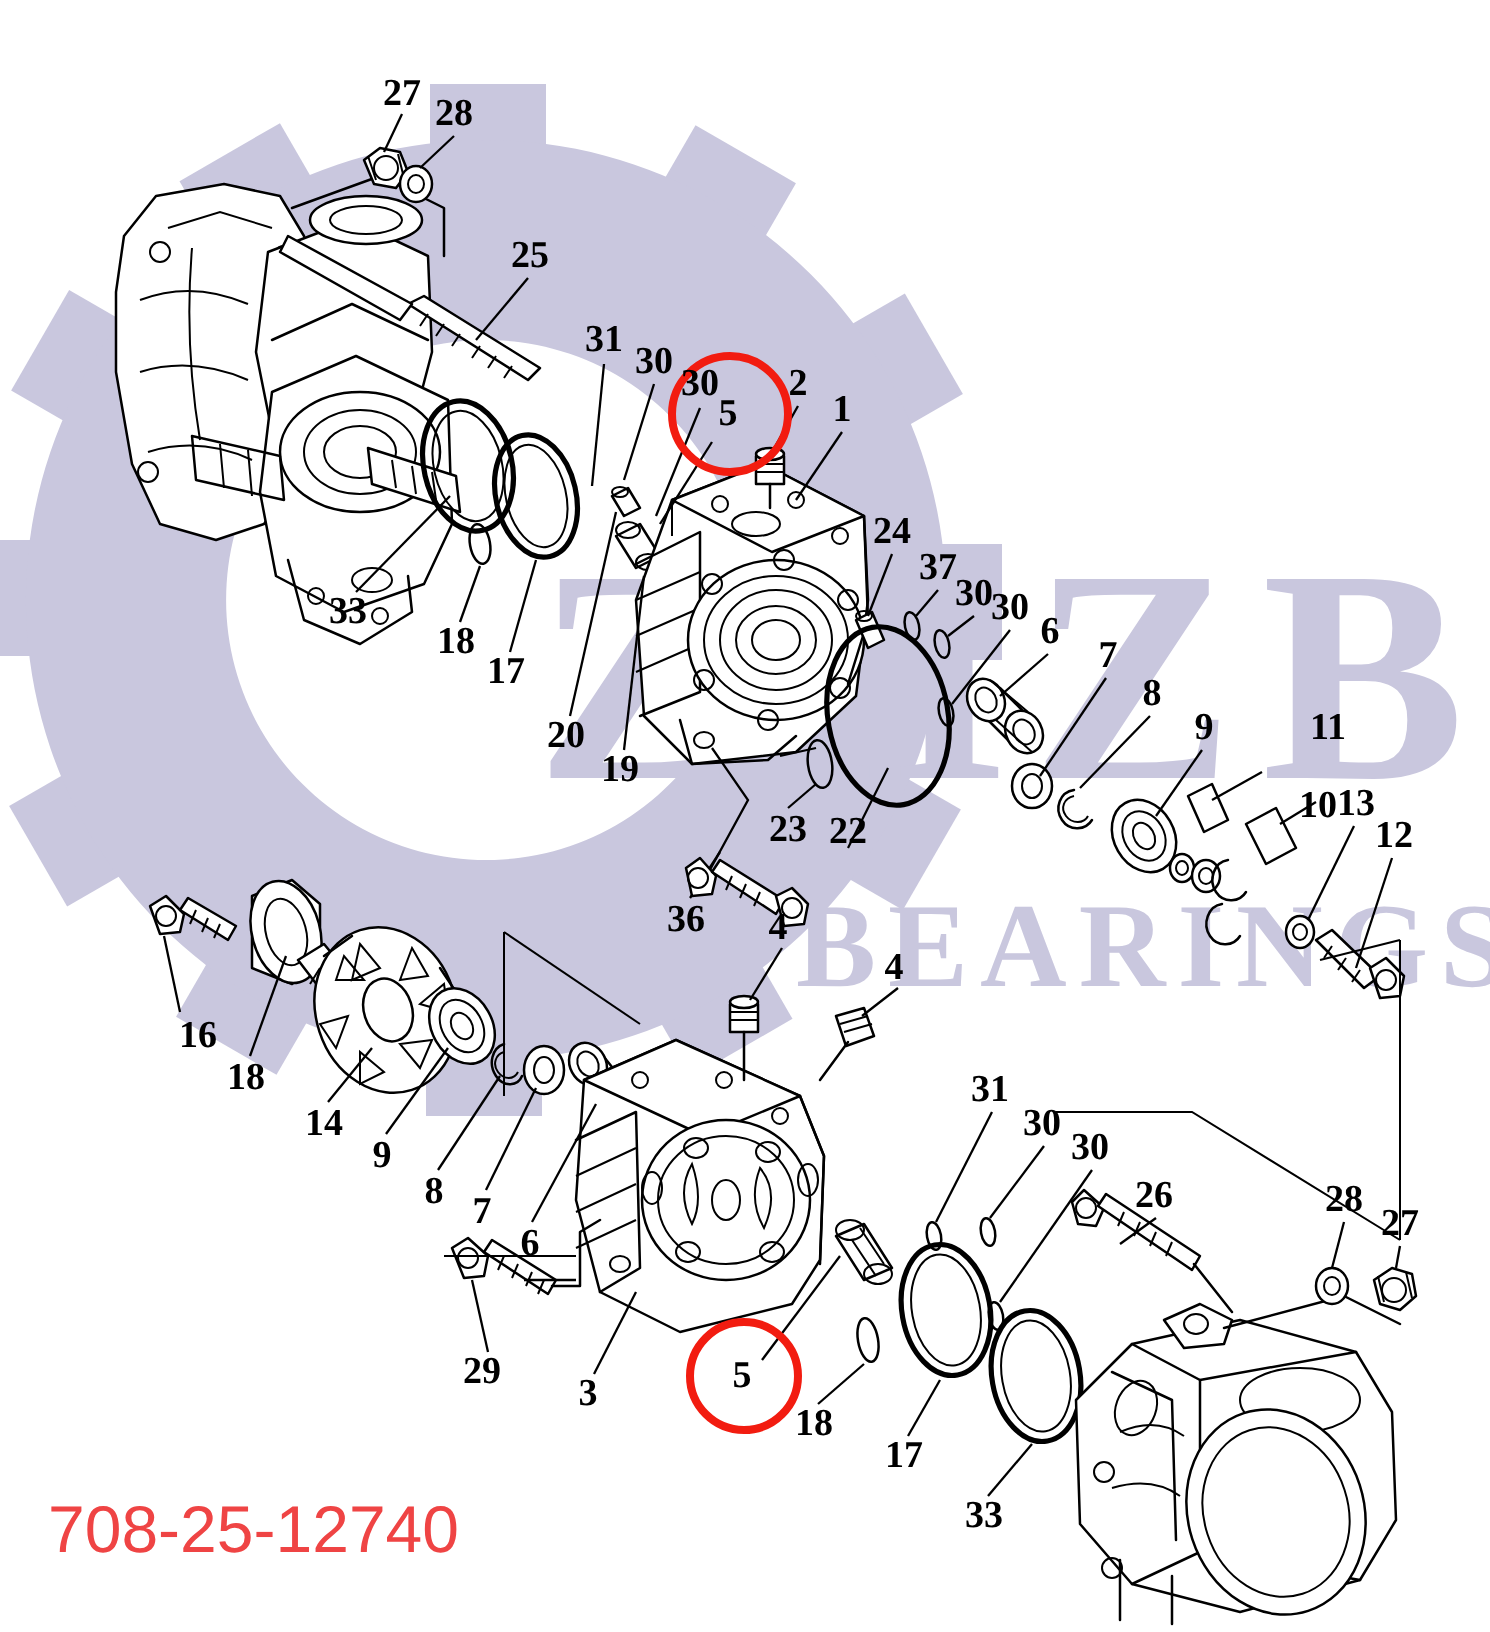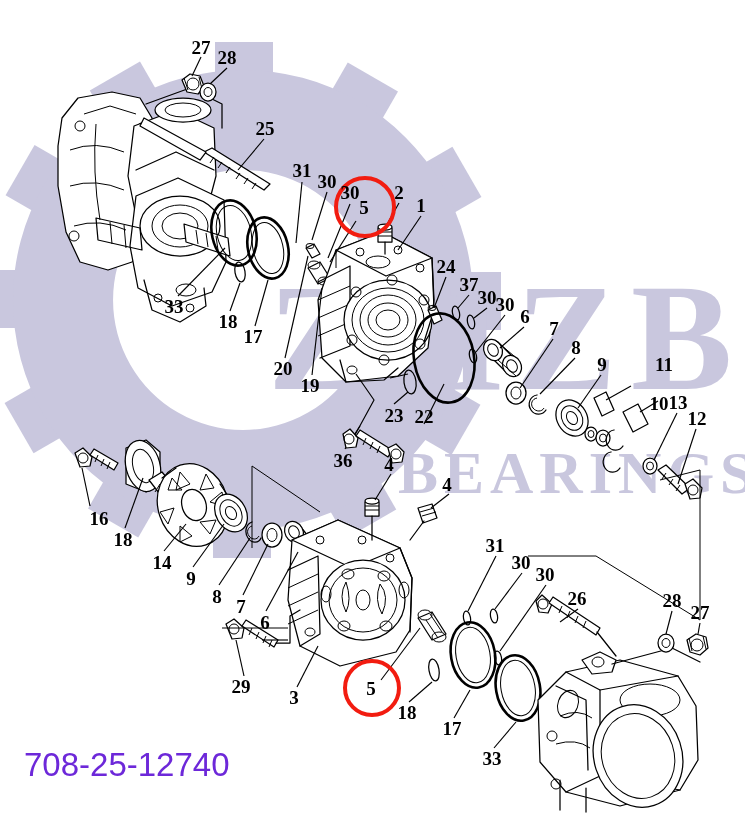--- a/index.html
+++ b/index.html
@@ -41,21 +41,21 @@
   .hl{
     position:absolute;z-index:5;border-radius:50%;
     border:4px solid #f21c10;background:transparent;
     transform:translate(-50%,-50%);
   }
 
   
   #partno{
     position:absolute;left:24px;top:746px;z-index:7;
     font-family:"Liberation Sans", sans-serif;
-    font-size:33px;font-weight:400;color:#6d28d9;
+    font-size:33px;font-weight:400;color:#ef4444;
     letter-spacing:0px;white-space:nowrap;
   }
 </style>
 </head>
 <body>
 
 <div id="stage">
 
   <svg id="watermark" width="745" height="816" viewBox="0 0 745 816">
     <g fill="#c9c7de">

